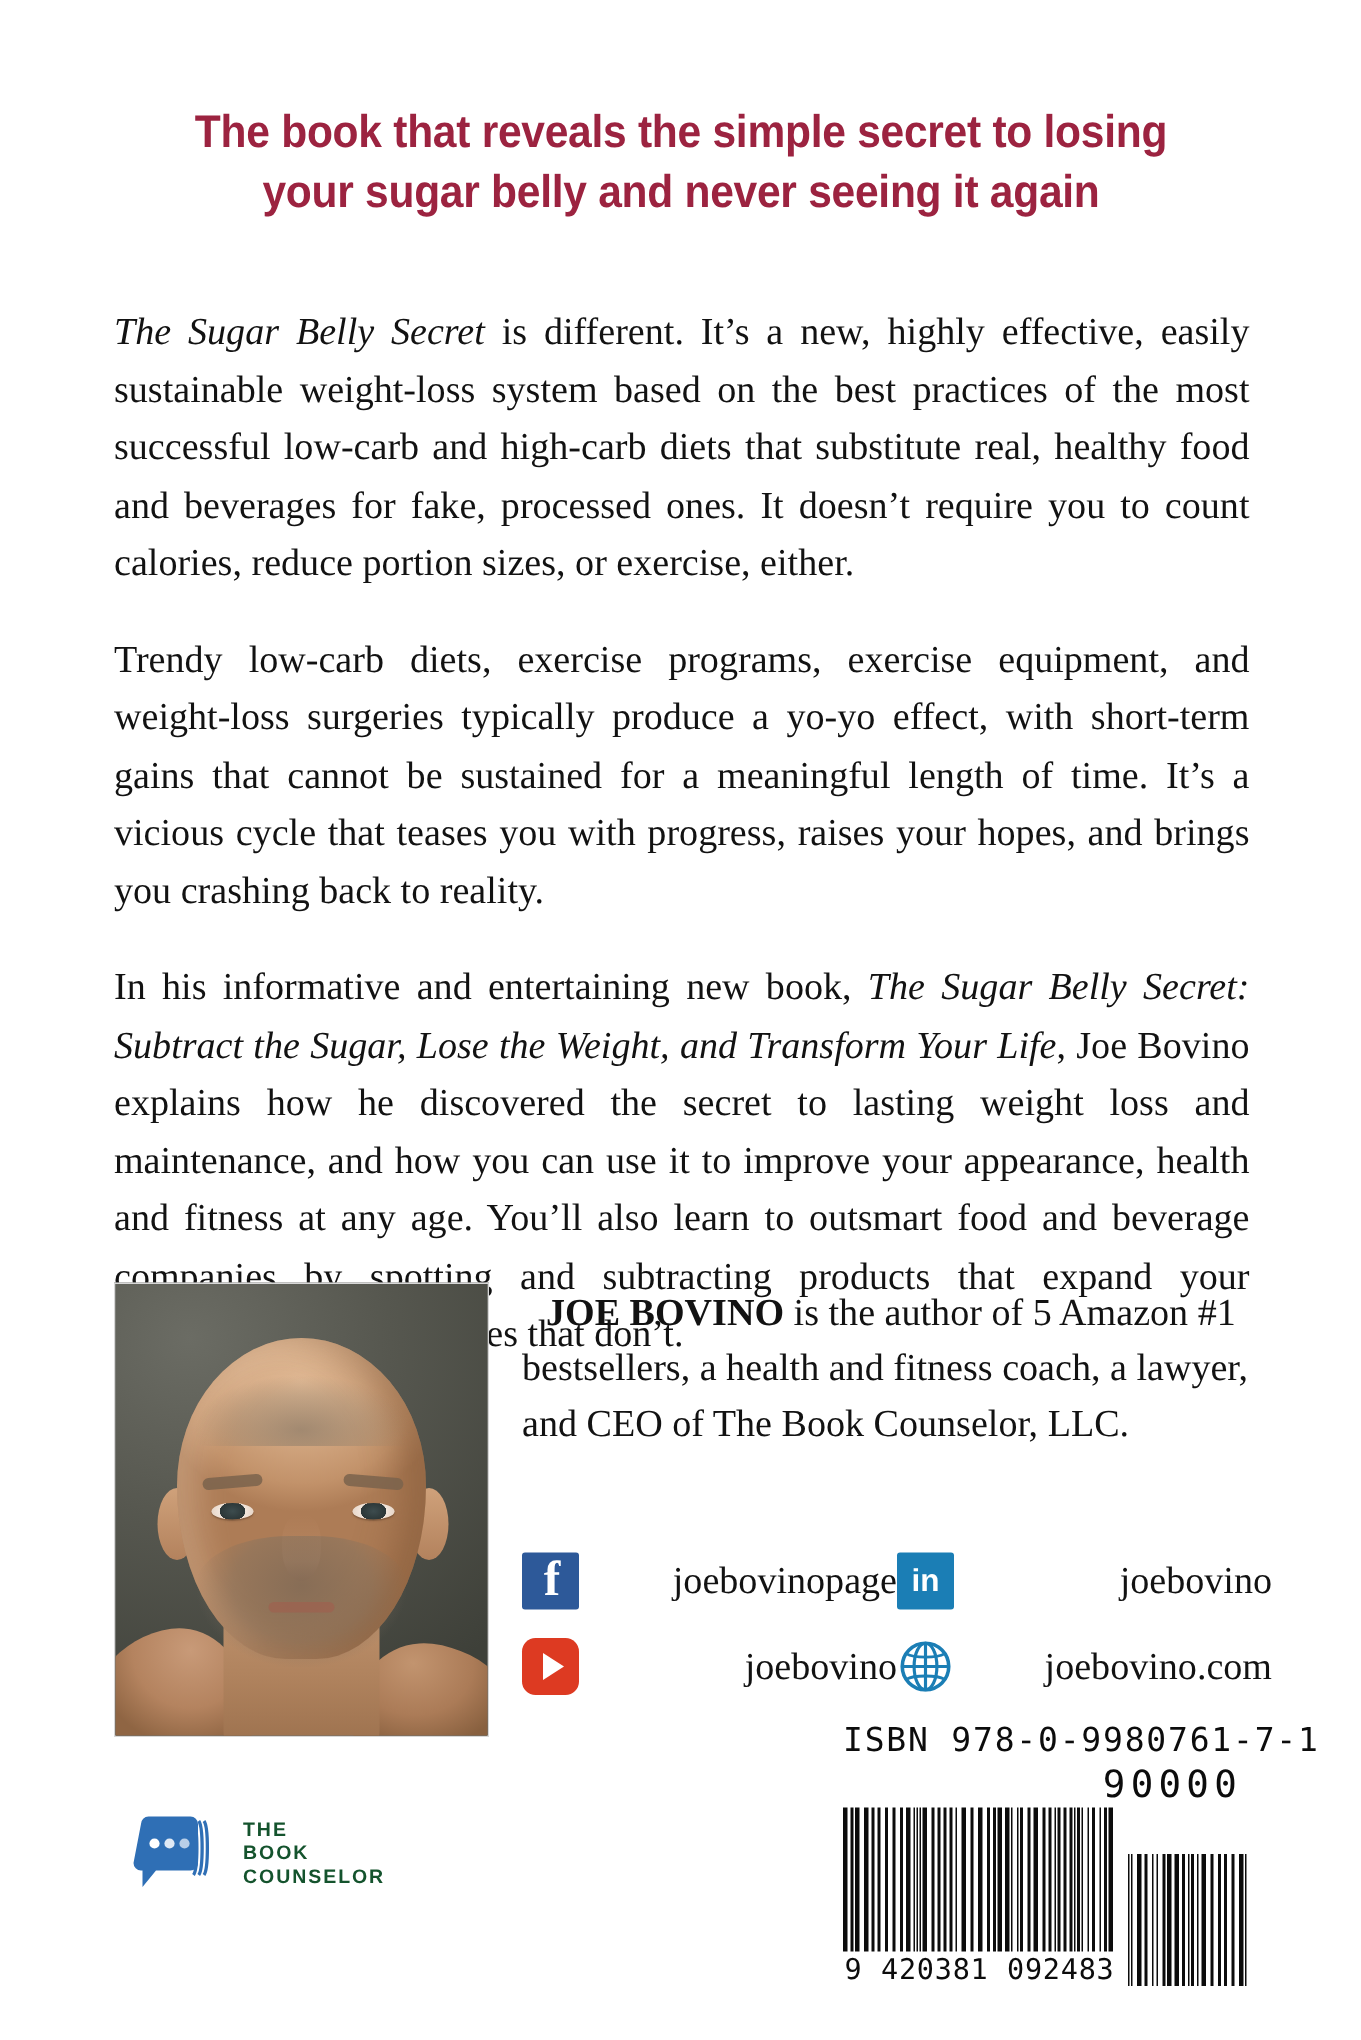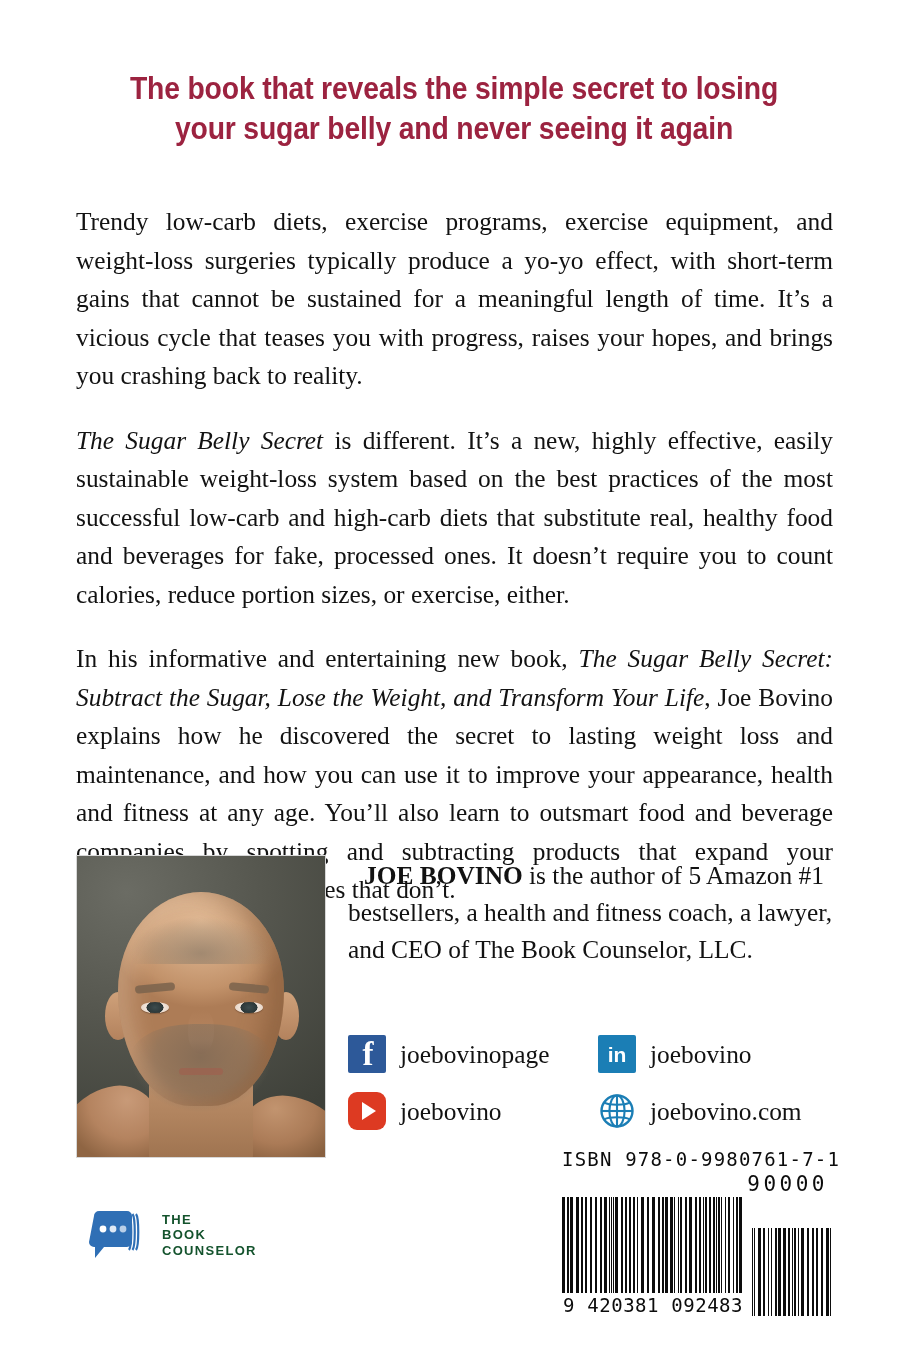--- a/index.html
+++ b/index.html
@@ -186,21 +186,21 @@
   }
 
   
   .socials {
     position: absolute;
     left: 272px;
     top: 170px;
     width: 500px;
   }
   .social-row { display: flex; align-items: center; height: 57px; }
-  .social-item { display: flex; align-items: center; }
+  .social-item { display: flex; align-items: center; justify-content: space-between; }
   .social-item.col1 { width: 250px; }
   .social-item.col2 { width: 250px; }
   .social-icon {
     width: 38px; height: 38px;
     flex: 0 0 38px;
     position: relative;
     margin-right: 14px;
   }
   .social-label {
     font-size: 25.4px;
@@ -293,30 +293,30 @@
 
   
   .barcode-block {
     position: absolute;
     left: 562px;
     top: 1148px;
     width: 272px;
   }
   .isbn-text {
     font-family: "DejaVu Sans Mono", "Liberation Mono", monospace;
-    font-size: 19px;
+    font-size: 22px;
     letter-spacing: 1.2px;
     color: #0c0c0c;
     text-align: center;
     white-space: nowrap;
     margin-bottom: 2px;
   }
   .bc-addon-num {
     font-family: "DejaVu Sans Mono", "Liberation Mono", monospace;
-    font-size: 21px;
+    font-size: 25px;
     letter-spacing: 3.5px;
     color: #0c0c0c;
     text-align: right;
     padding-right: 6px;
     margin-bottom: 1px;
   }
   .bc-row { display: flex; align-items: flex-end; }
   .bc-main { width: 182px; }
   .bc-addon { width: 82px; margin-left: 8px; }
   .bars { display: flex; align-items: flex-end; height: 96px; }
@@ -338,23 +338,23 @@
 
 <div class="page">
 
   <div class="headline">
     <span class="hl-line">The book that reveals the simple secret to losing</span>
     <span class="hl-line">your sugar belly and never seeing it again</span>
   </div>
 
   <div class="body-col">
 
+    <p class="para"><em>The Sugar Belly Secret</em><span> is different. It’s a new, highly effective, easily sustainable weight-loss system based on the best practices of the most successful low-carb and high-carb diets that substitute real, healthy food and beverages for fake, processed ones. It doesn’t require you to count calories, reduce portion sizes, or exercise, either.</span></p>
+
     <p class="para">Trendy low-carb diets, exercise programs, exercise equipment, and weight-loss surgeries typically produce a yo-yo effect, with short-term gains that cannot be sustained for a meaningful length of time. It’s a vicious cycle that teases you with progress, raises your hopes, and brings you crashing back to reality.</p>
-
-    <p class="para"><em>The Sugar Belly Secret</em><span> is different. It’s a new, highly effective, easily sustainable weight-loss system based on the best practices of the most successful low-carb and high-carb diets that substitute real, healthy food and beverages for fake, processed ones. It doesn’t require you to count calories, reduce portion sizes, or exercise, either.</span></p>
 
     <p class="para"><span>In his informative and entertaining new book, </span><em>The Sugar Belly Secret: Subtract the Sugar, Lose the Weight, and Transform Your Life</em><span>, Joe Bovino explains how he discovered the secret to lasting weight loss and maintenance, and how you can use it to improve your appearance, health and fitness at any age. You’ll also learn to outsmart food and beverage companies by spotting and subtracting products that expand your waistline, and adding ones that don’t.</span></p>
 
   </div>
 
   <div class="author-block">
 
     <div class="author-photo">
       <div class="photo-canvas">
         <div class="ph-bg"></div>

